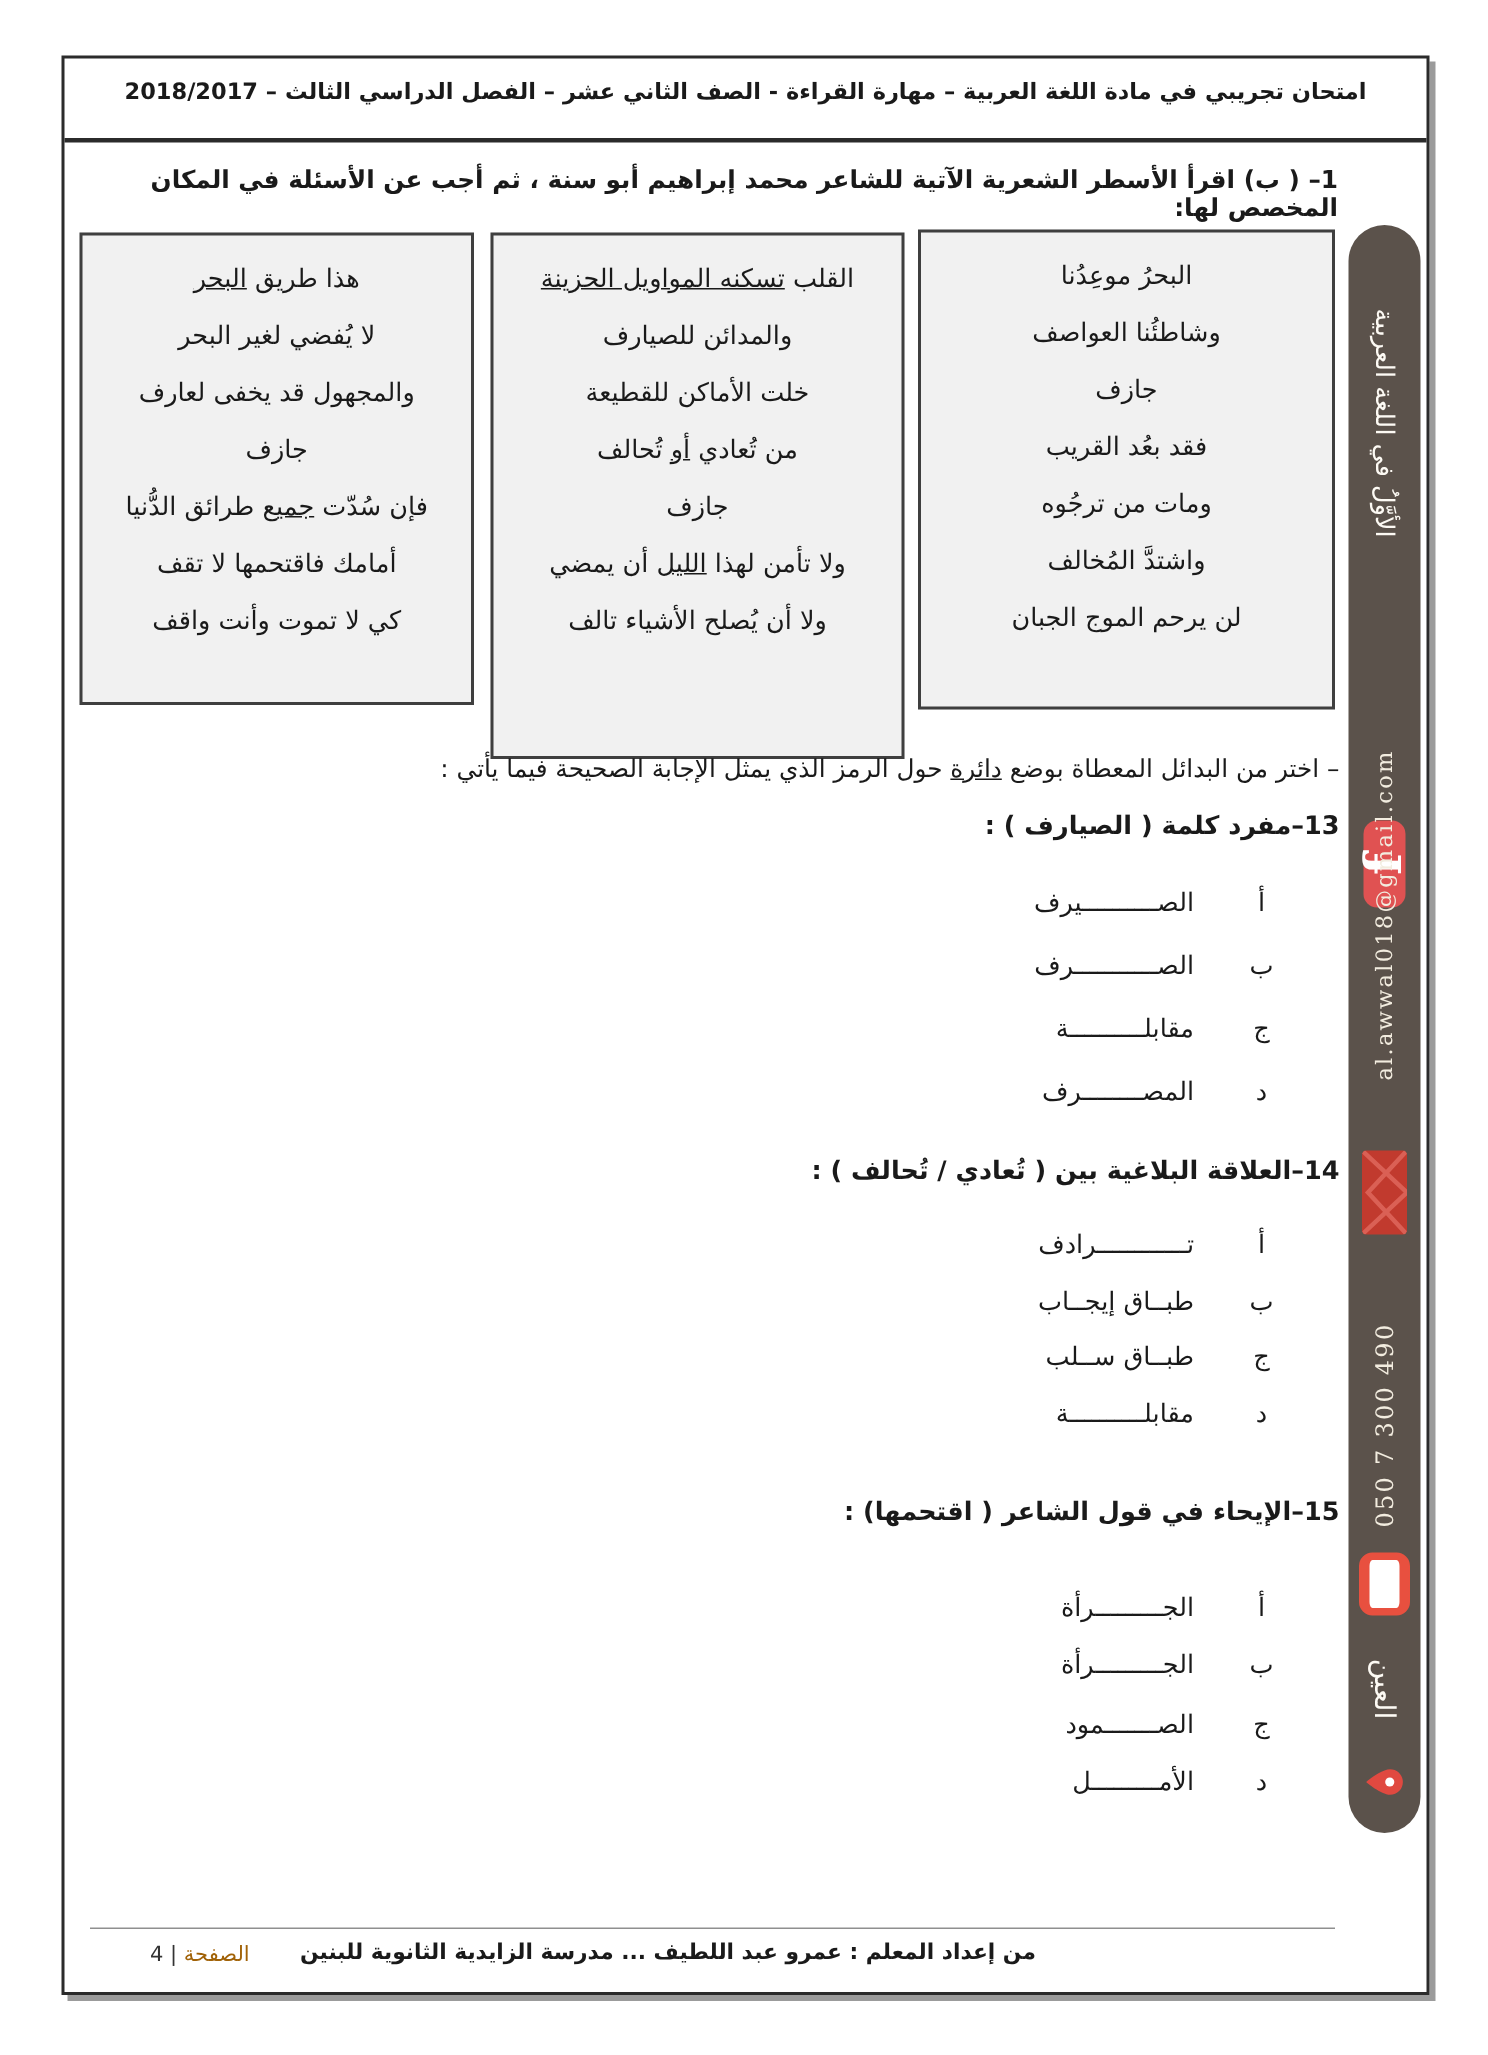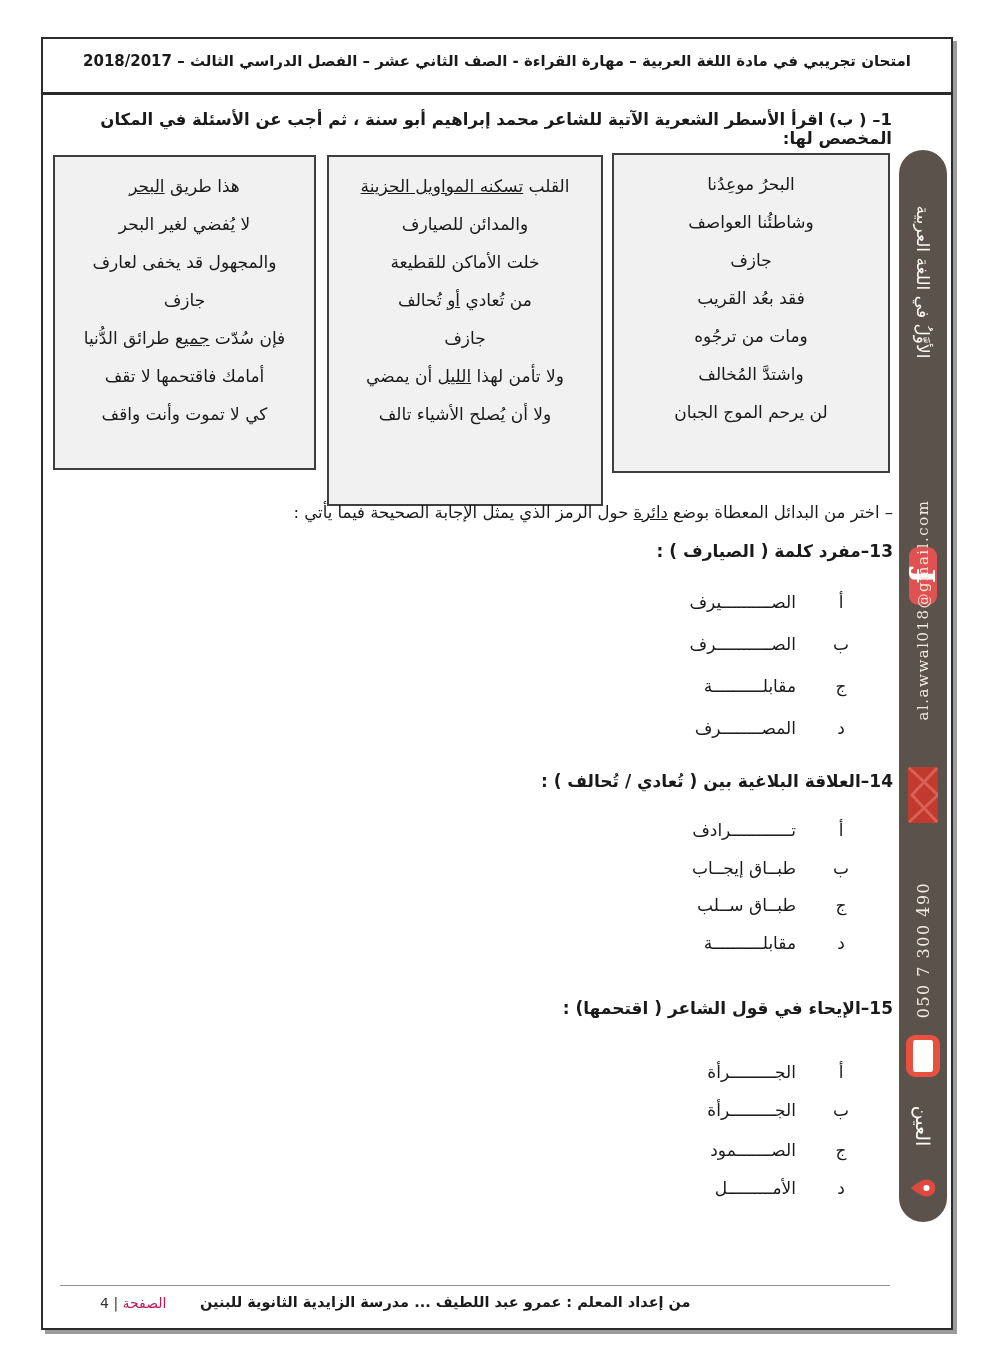--- a/index.html
+++ b/index.html
@@ -44,21 +44,21 @@
     font-size:17px;
   }
   .opt-letter{width:22px;text-align:center;}
   
   .footer-rule{left:60px;top:1285px;width:830px;height:1px;background:#8f8f8f;}
   .footer-by{
     top:1294px;left:200px;width:560px;text-align:left;direction:rtl;
     font-size:14.5px;font-weight:bold;
   }
   .page-label{top:1295px;left:100px;direction:rtl;font-size:14px;color:#333;}
-  .page-label .word{color:#be185d;letter-spacing:4px;}
+  .page-label .word{color:#a16207;letter-spacing:4px;}
   
   .sidebar{
     left:899px;top:150px;width:48px;height:1072px;background:#5b524b;
     border-radius:24px;
   }
   .v-item{position:absolute;left:50%;white-space:nowrap;}
   .rot-cw{transform:translate(-50%,-50%) rotate(90deg);}
   .rot-ccw{transform:translate(-50%,-50%) rotate(-90deg);}
   .brand-text{
     top:132px;color:#fdfaf4;font-family:"DejaVu Serif","Liberation Serif",serif;

